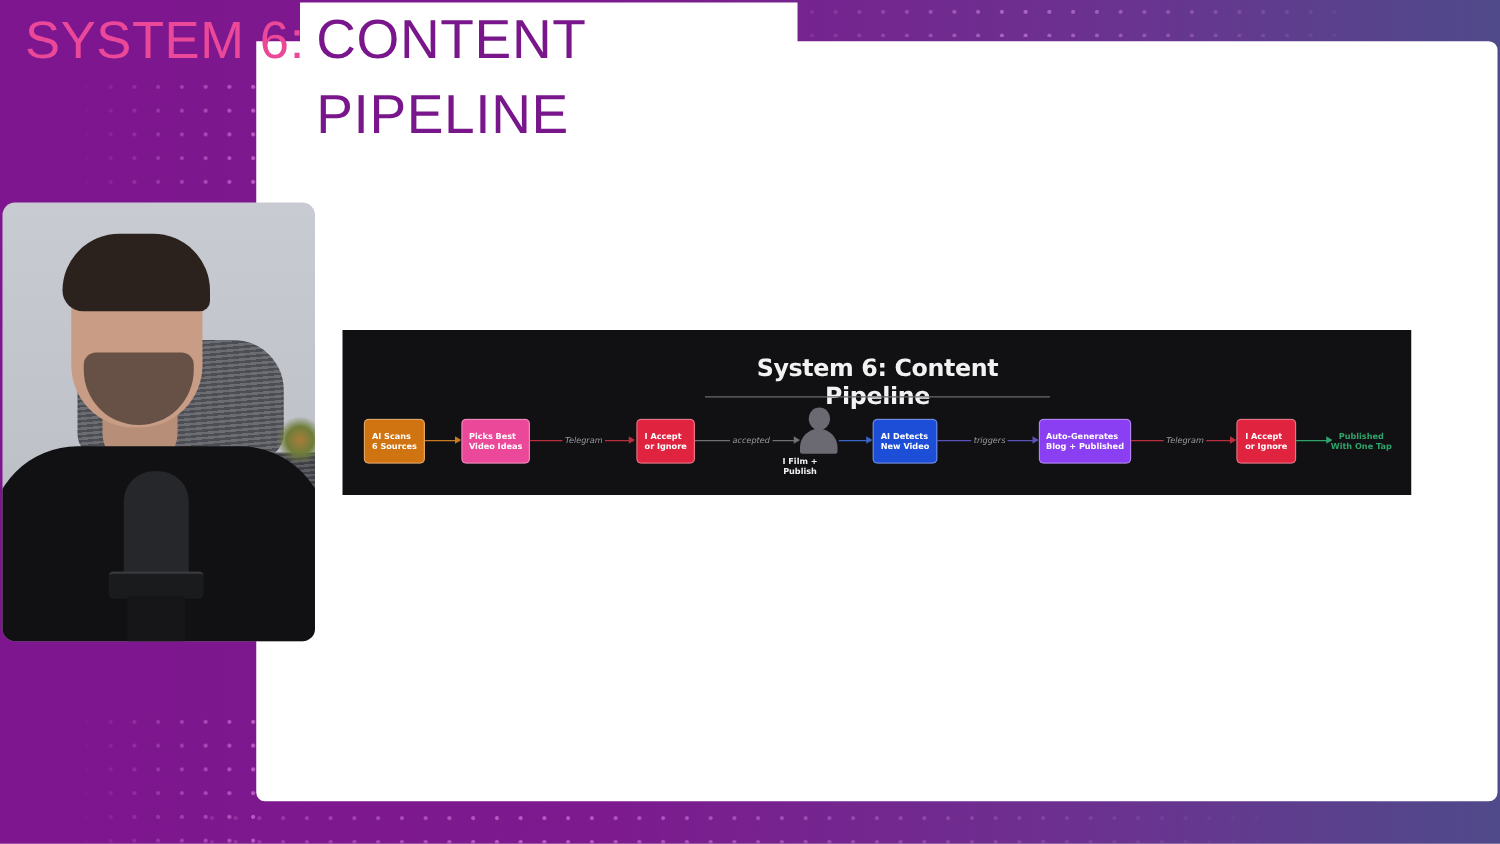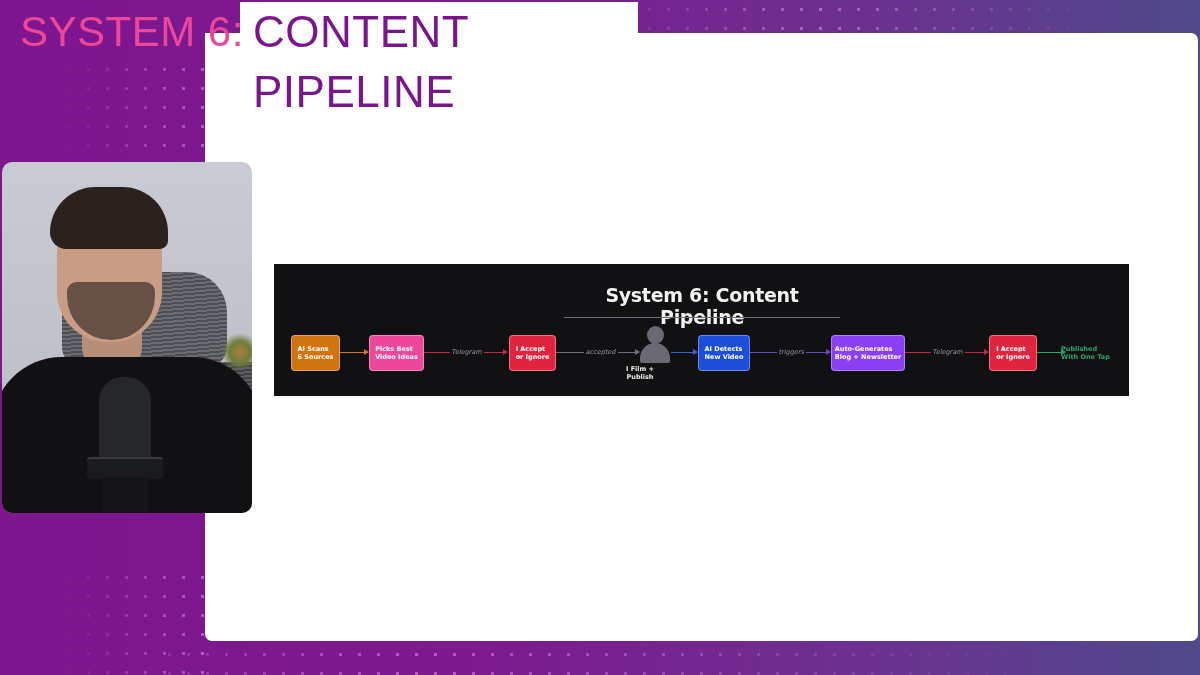--- a/index.html
+++ b/index.html
@@ -101,21 +101,21 @@
   }
   .person { position: absolute; left: 366px; top: 62px; width: 30px; height: 38px; }
   .person .p-head { position: absolute; left: 7px; top: 0; width: 17px; height: 18px; border-radius: 50%; background: #6b6a73; }
   .person .p-body { position: absolute; left: 0; top: 17px; width: 30px; height: 20px; border-radius: 15px 15px 2px 2px; background: #6b6a73; }
   .person-label {
     position: absolute; left: 346px; top: 101px; width: 40px; text-align: center;
     font-family: "DejaVu Sans", sans-serif; font-weight: bold; font-size: 6.5px; line-height: 8px; color: #f0f0f0;
     white-space: pre-line;
   }
   .final-label {
-    position: absolute; left: 787px; top: 81px; width: 56px; 
+    position: absolute; left: 787px; top: 81px; width: 56px; text-align: center;
     font-family: "DejaVu Sans", sans-serif; font-weight: bold; font-size: 6.5px; line-height: 8px;
     white-space: pre-line;
   }
 </style>
 </head>
 <body>
 
 <div class="dots top"></div>
 <div class="dots left"></div>
 <div class="dots bl"></div>
@@ -166,19 +166,19 @@
   <div class="person">
     <div class="p-head"></div>
     <div class="p-body"></div>
   </div>
   <div class="person-label">I Film +
 Publish</div>
 
   <div class="node" style="left:424px;width:52px;background:#1d4ed8;">AI Detects
 New Video</div>
   <div class="node" style="left:557px;width:74px;background:#8a3ff2;">Auto-Generates
-Blog + Newsletter</div>
+Blog + Published</div>
   <div class="node" style="left:715px;width:48px;background:#e0243f;">I Accept
 or Ignore</div>
 
   <div class="final-label" style="color:#2fa46a;">Published
 With One Tap</div>
 </div>
 
 </body></html>

